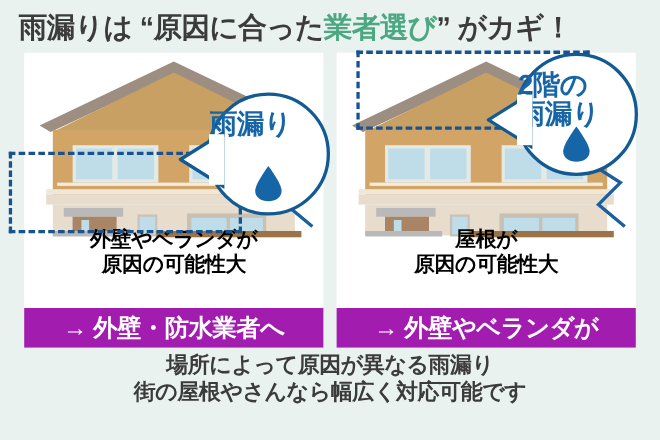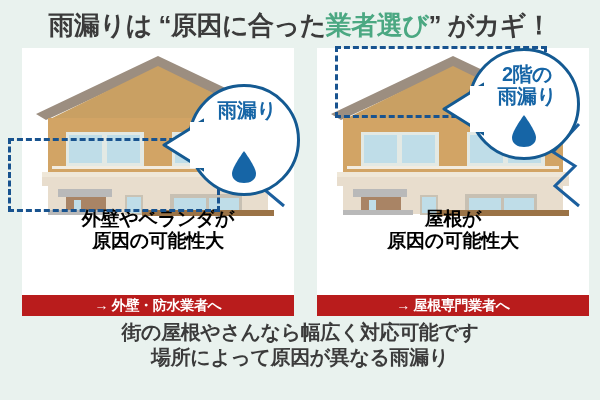--- a/index.html
+++ b/index.html
@@ -6,62 +6,62 @@
   body{
     width:600px;height:400px;overflow:hidden;
     background:#e9f2ee;
     font-family:"Liberation Sans","DejaVu Sans",sans-serif;
     -webkit-font-smoothing:antialiased;
   }
   #root{position:relative;width:600px;height:400px;}
 
   
   .title{
-    position:absolute;left:0;top:8px;width:600px;
+    position:absolute;left:17px;top:8px;width:492px;
     text-align:center;
     font-size:26px;font-weight:bold;color:#3b3b3b;
     letter-spacing:-0.5px;white-space:nowrap;
   }
   .title .hl{color:#4ba882;}
 
   
   .card{
     position:absolute;top:48px;width:272px;height:268px;
     background:#ffffff;
   }
   .card.left{left:22px;}
-  .card.right{left:306px;margin-left:11px;}
+  .card.right{left:306px;}
 
   .house-area{position:absolute;left:0;top:0;width:272px;height:162px;overflow:visible;}
 
   .caption{
     position:absolute;left:0;top:160px;width:272px;
     text-align:center;color:#000000;font-weight:bold;
     font-size:19px;line-height:1.16;letter-spacing:-0.3px;
   }
   .caption .l2{display:block;}
 
   .banner{
-    position:absolute;left:0;bottom:0;width:272px;height:21px;
-    background:#b91c1c;color:#ffffff;
+    position:absolute;left:0;bottom:0;width:272px;height:36px;
+    background:#a21caf;color:#ffffff;
     display:flex;align-items:center;justify-content:center;
-    font-size:14px;font-weight:bold;letter-spacing:-0.3px;white-space:nowrap;
+    font-size:22px;font-weight:bold;letter-spacing:-0.3px;white-space:nowrap;
   }
 
   
   .bubble{
     position:absolute;width:112px;height:112px;border-radius:50%;
     background:#ffffff;border:3px solid #145a92;
     box-sizing:border-box;z-index:5;
   }
   .bubble.b1{left:188px;top:84px;}
   .bubble.b2{left:468px;top:48px;}
   .bubble .btxt{
-    position:absolute;left:0;top:13px;width:112px;text-align:center;
-    color:#1665a6;font-weight:bold;font-size:20px;line-height:1.08;
+    position:absolute;left:0;top:13px;width:112px;text-align:left;
+    color:#1665a6;font-weight:bold;font-size:25px;line-height:1.08;
     letter-spacing:-0.5px;
   }
   .bubble .btxt span{display:block;}
   .drop{
     position:absolute;left:50%;margin-left:-13px;bottom:9px;
     width:26px;height:34px;
   }
   .tail{position:absolute;z-index:6;}
 
   
@@ -184,35 +184,35 @@
       </svg>
     </div>
 
     <div class="dash d2"></div>
 
     <div class="caption">
       <span class="l2">屋根が</span>
       <span class="l2">原因の可能性大</span>
     </div>
 
-    <div class="banner">→ 屋根専門業者へ</div>
+    <div class="banner">→ 外壁やベランダが</div>
   </div>
 
   <svg class="tail" style="left:440px;top:82px;" width="44" height="54" viewBox="0 0 44 54">
     <polygon points="44,2 4,27 44,52" fill="#ffffff" stroke="#145a92" stroke-width="3" stroke-linejoin="round"></polygon>
     <rect x="30" y="4" width="16" height="46" fill="#ffffff"></rect>
   </svg>
   <div class="bubble b2">
     <div class="btxt">
       <span>2階の</span>
       <span>雨漏り</span>
     </div>
     <svg class="drop" viewBox="0 0 26 34">
       <path d="M13,1 C13,1 25,17 25,23.5 C25,29.8 19.6,33 13,33 C6.4,33 1,29.8 1,23.5 C1,17 13,1 13,1 Z" fill="#1665a6"></path>
     </svg>
   </div>
 
   <div class="footer">
+    <span>場所によって原因が異なる雨漏り</span>
     <span>街の屋根やさんなら幅広く対応可能です</span>
-    <span>場所によって原因が異なる雨漏り</span>
   </div>
 
 </div>
 
 </body></html>

